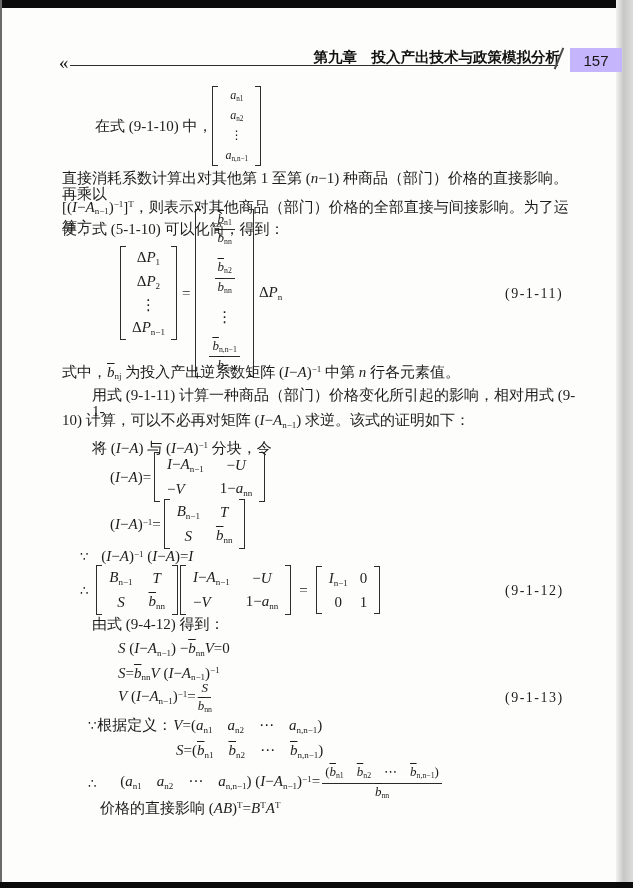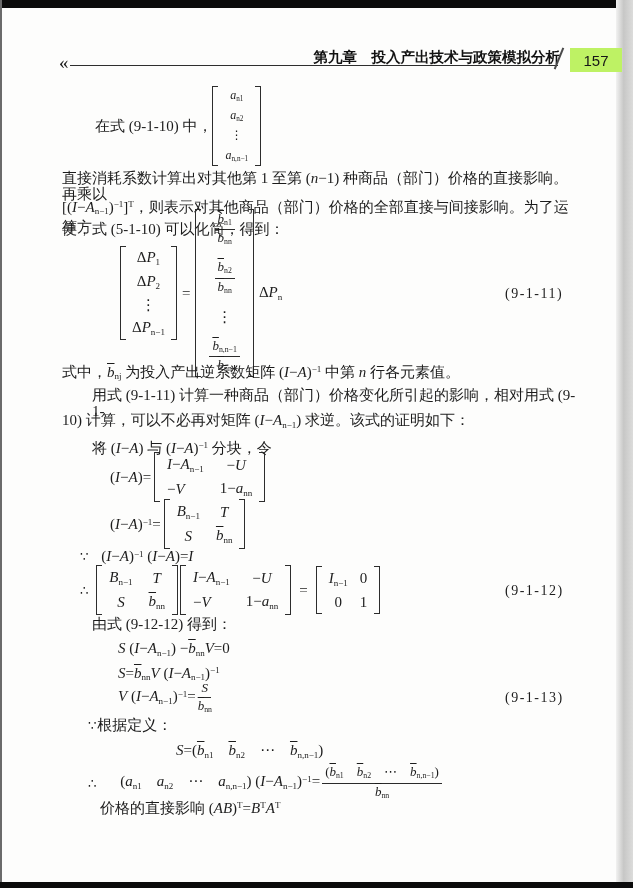--- a/index.html
+++ b/index.html
@@ -11,21 +11,21 @@
   .bar-bottom{position:absolute;left:0;bottom:0;right:0;height:6px;background:#0b0b0b;}
   .edge-right{position:absolute;top:0;bottom:0;right:0;width:17px;
               background:linear-gradient(90deg,#f2f2f1 0%,#c7c7c6 45%,#dcdcdb 100%);}
   .edge-left{position:absolute;top:0;bottom:0;left:0;width:2px;background:#6b6b6b;}
   
   .hback{position:absolute;left:59px;top:52px;font-size:19px;color:#1a1a1a;letter-spacing:-2px;}
   .hline{position:absolute;left:70px;top:65px;width:488px;height:1.3px;background:#2e2e2e;}
   .hchapter{position:absolute;right:73px;top:48px;font-size:14.5px;font-weight:bold;
             font-family:"Liberation Sans","DejaVu Sans",sans-serif;color:#111;}
   .hslash{position:absolute;left:558px;top:47px;width:2px;height:23px;background:#4a4a4a;transform:rotate(22deg);}
-  .hpagebox{position:absolute;left:570px;top:48px;width:52px;height:24px;background:#bef264;
+  .hpagebox{position:absolute;left:570px;top:48px;width:52px;height:24px;background:#c4b5fd;
             display:flex;align-items:center;justify-content:center;}
   .hpagenum{font-family:"Liberation Sans","DejaVu Sans",sans-serif;font-size:15px;color:#161616;}
   
   .line{position:absolute;left:62px;width:516px;font-size:15px;line-height:16px;color:#1c1c1c;}
   .rm,.it{white-space:pre-wrap;}
   .it{font-style:italic;}
   .ov{font-style:italic;text-decoration:overline;}
   sub{font-size:0.60em;vertical-align:-0.32em;letter-spacing:0;}
   sup{font-size:0.60em;vertical-align:0.50em;}
   
@@ -172,34 +172,35 @@
     <span class="mgrid" style="column-gap:12px;">
       <span class="mcell"><span class="it">I</span><sub>n−1</sub></span>
       <span class="mcell"><span class="rm">0</span></span>
       <span class="mcell"><span class="rm">0</span></span>
       <span class="mcell"><span class="rm">1</span></span>
     </span>
   </span>
 </div>
 <div class="eqnum" style="left:505px;top:583px;">(9-1-12)</div>
 
-<div class="line" style="top:616px;left:92px;"><span class="rm">由式 (9-12-12) 得到：</span></div>
+<div class="line" style="top:616px;left:92px;"><span class="rm">由式 (9-4-12) 得到：</span></div>
 <div class="line" style="top:640px;left:118px;"><span class="it">S</span><span class="rm"> (</span><span class="it">I</span><span class="rm">−</span><span class="it">A</span><sub>n−1</sub><span class="rm">) −</span><span class="ov">b</span><sub>nn</sub><span class="it">V</span><span class="rm">=0</span></div>
 <div class="line" style="top:662px;left:118px;"><span class="it">S</span><span class="rm">=</span><span class="ov">b</span><sub>nn</sub><span class="it">V</span><span class="rm"> (</span><span class="it">I</span><span class="rm">−</span><span class="it">A</span><sub>n−1</sub><span class="rm">)</span><sup>−1</sup></div>
 <div class="eqrow" style="left:118px;top:679px;height:38px;">
   <span><span class="it">V</span><span class="rm"> (</span><span class="it">I</span><span class="rm">−</span><span class="it">A</span><sub>n−1</sub><span class="rm">)</span><sup>−1</sup><span class="rm">=</span><span class="frac">
         <span class="fnum"><span class="it">S</span></span>
         <span class="fden"><span class="ov">b</span><sub>nn</sub></span>
       </span></span>
 </div>
 <div class="eqnum" style="left:505px;top:690px;">(9-1-13)</div>
 
 <div class="eqrow" style="left:88px;top:716px;gap:1px;">
   <span class="lsym">∵</span>
   <span class="rm">根据定义：</span>
+  <span><span class="it">V</span><span class="rm">=(</span><span class="it">a</span><sub>n1</sub><span class="rm">  </span><span class="it">a</span><sub>n2</sub><span class="rm">  ⋯  </span><span class="it">a</span><sub>n,n−1</sub><span class="rm">)</span></span>
 </div>
 <div class="line" style="top:742px;left:176px;"><span class="it">S</span><span class="rm">=(</span><span class="ov">b</span><sub>n1</sub><span class="rm">  </span><span class="ov">b</span><sub>n2</sub><span class="rm">  ⋯  </span><span class="ov">b</span><sub>n,n−1</sub><span class="rm">)</span></div>
 <div class="eqrow" style="left:88px;top:762px;height:42px;gap:24px;">
   <span class="lsym">∴</span>
   <span><span class="rm">(</span><span class="it">a</span><sub>n1</sub><span class="rm">  </span><span class="it">a</span><sub>n2</sub><span class="rm">  ⋯  </span><span class="it">a</span><sub>n,n−1</sub><span class="rm">) (</span><span class="it">I</span><span class="rm">−</span><span class="it">A</span><sub>n−1</sub><span class="rm">)</span><sup>−1</sup><span class="rm">=</span><span class="frac">
         <span class="fnum"><span class="rm">(</span><span class="ov">b</span><sub>n1</sub><span class="rm">  </span><span class="ov">b</span><sub>n2</sub><span class="rm">  ⋯  </span><span class="ov">b</span><sub>n,n−1</sub><span class="rm">)</span></span>
         <span class="fden"><span class="ov">b</span><sub>nn</sub></span>
       </span></span>
 </div>
 <div class="line" style="top:797px;left:100px;"><span class="rm">价格的直接影响 (</span><span class="it">AB</span><span class="rm">)</span><sup>T</sup><span class="rm">=</span><span class="it">B</span><sup>T</sup><span class="it">A</span><sup>T</sup></div>

